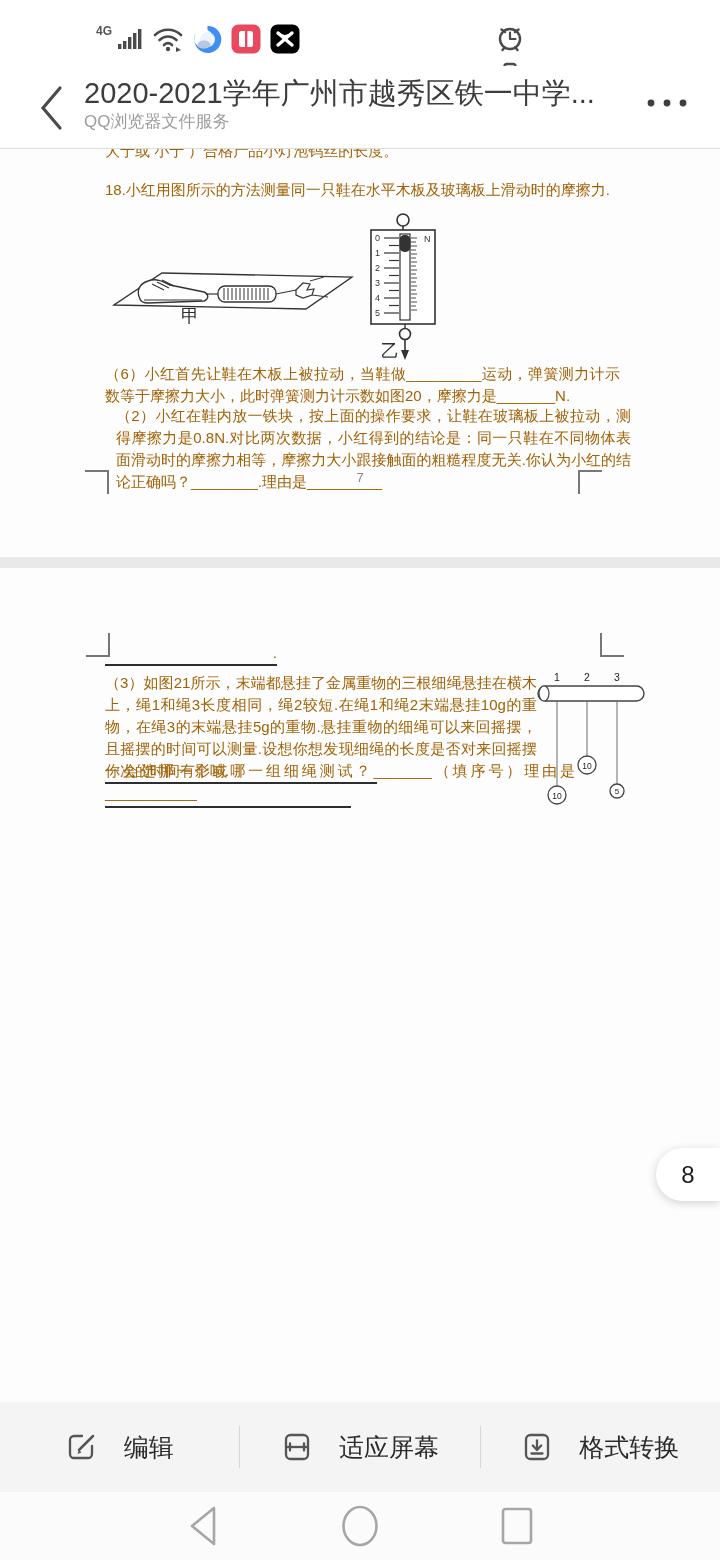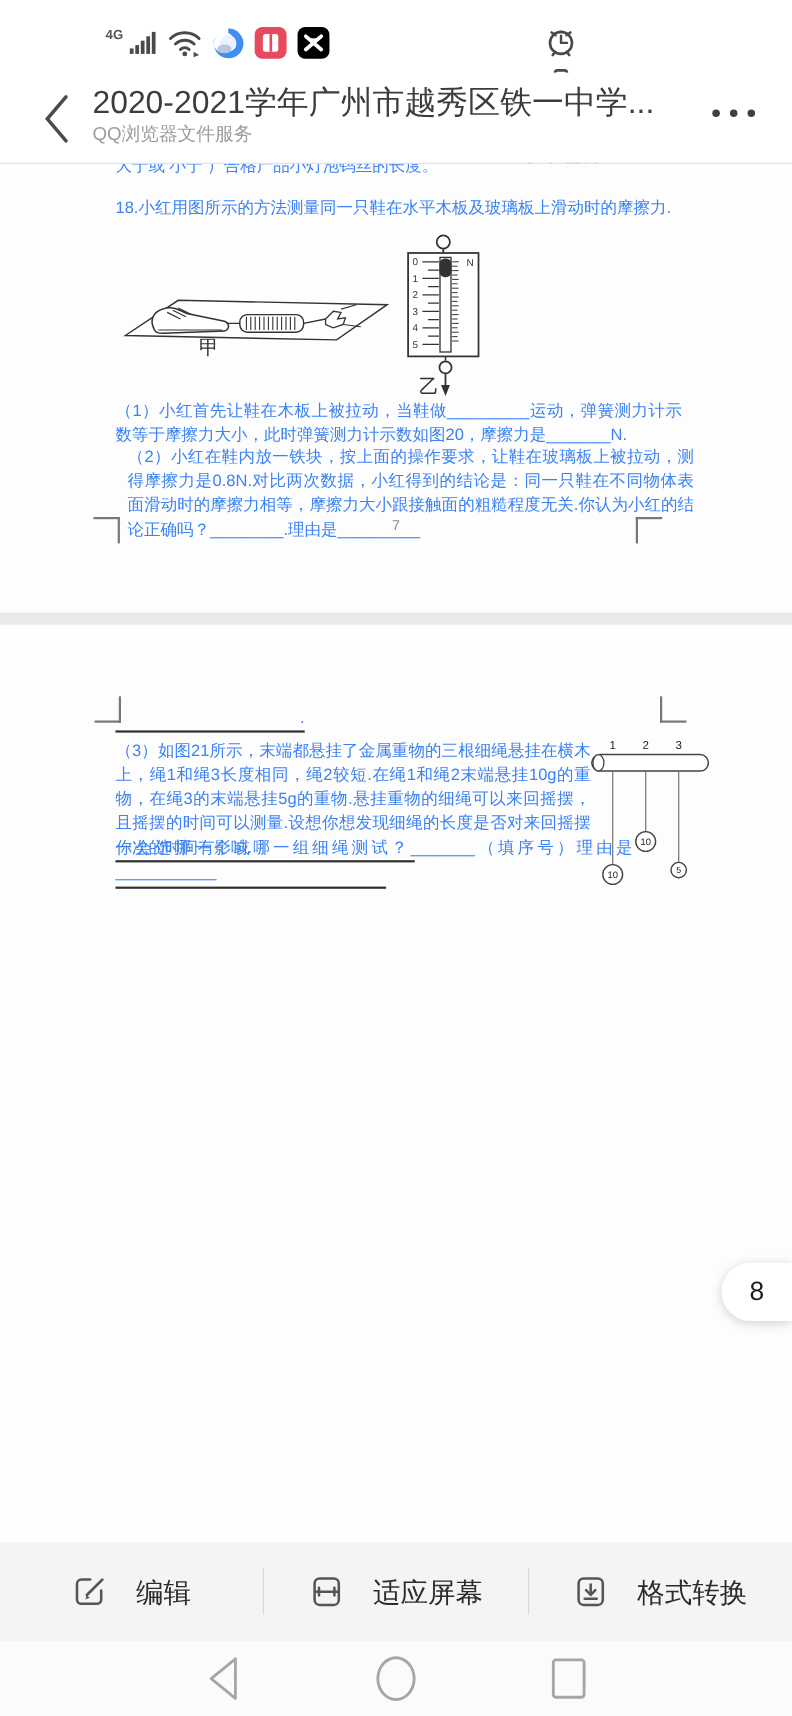--- a/index.html
+++ b/index.html
@@ -20,21 +20,21 @@
   .hdr-title{position:absolute;left:84px;top:8px;width:560px;font-size:29px;color:#3d3d3d;
              white-space:nowrap;overflow:hidden;}
   .hdr-sub{position:absolute;left:84px;top:44px;font-size:17px;color:#9c9c9c;}
   .hdr-sep{position:absolute;left:0;top:148px;width:720px;height:0;border-top:1px solid #dcdcdc;}
 
   
   .page7{position:absolute;left:0;top:149px;width:720px;height:408px;background:#fdfdfd;overflow:hidden;}
   .page-gap{position:absolute;left:0;top:557px;width:720px;height:11px;background:#e9e9e9;}
   .page8{position:absolute;left:0;top:568px;width:720px;height:834px;background:#fdfdfd;}
 
-  .doctext{color:#3b82f6;font-size:15px;line-height:22px;text-align:justify;}
+  .doctext{color:#a16207;font-size:15px;line-height:22px;text-align:justify;}
   .cmark{position:absolute;width:22px;height:22px;}
   .cm-tl{border-top:2px solid #777;border-right:2px solid #777;}
   .cm-tr{border-top:2px solid #777;border-left:2px solid #777;}
   .cm-bl{border-bottom:2px solid #777;border-right:2px solid #777;}
   .cm-br{border-bottom:2px solid #777;border-left:2px solid #777;}
   .pageno{color:#8a8a8a;font-size:13px;text-align:center;}
   .blankline{border-bottom:2px solid #2e2e2e;}
   .figlabel{font-size:18px;color:#2f2f2f;text-align:center;}
 
   
@@ -213,21 +213,21 @@
       <text x="20" y="105" font-size="9" fill="#333">5</text>
       <rect x="45" y="23" width="10" height="86" fill="#ffffff" stroke="#333" stroke-width="1.2"></rect>
       <rect x="44.5" y="24" width="11" height="17" rx="5" fill="#333"></rect>
       <line x1="50" y1="113" x2="50" y2="117" stroke="#333" stroke-width="1.4"></line>
       <circle cx="50" cy="123" r="5.5" fill="none" stroke="#333" stroke-width="1.6"></circle>
       <line x1="50" y1="129" x2="50" y2="141" stroke="#333" stroke-width="1.6"></line>
       <polygon points="46,139 54,139 50,149" fill="#333"></polygon>
     </svg>
     <div class="figlabel abs" style="left:360px;top:190px;width:60px;">乙</div>
 
-    <div class="doctext abs" style="left:105px;top:214px;width:515px;">（1）小红首先让鞋在木板上被拉动，当鞋做_________运动，弹簧测力计示数等于摩擦力大小，此时弹簧测力计示数如图20，摩擦力是_______N.</div>
+    <div class="doctext abs" style="left:105px;top:214px;width:515px;">（6）小红首先让鞋在木板上被拉动，当鞋做_________运动，弹簧测力计示数等于摩擦力大小，此时弹簧测力计示数如图20，摩擦力是_______N.</div>
     <div class="doctext abs" style="left:116px;top:256px;width:515px;">（2）小红在鞋内放一铁块，按上面的操作要求，让鞋在玻璃板上被拉动，测得摩擦力是0.8N.对比两次数据，小红得到的结论是：同一只鞋在不同物体表面滑动时的摩擦力相等，摩擦力大小跟接触面的粗糙程度无关.你认为小红的结论正确吗？________.理由是_________</div>
 
     <div class="cmark cm-tl" style="left:85px;top:321px;"></div>
     <div class="cmark cm-tr" style="left:578px;top:321px;"></div>
     <div class="pageno abs" style="left:340px;top:321px;width:40px;">7</div>
   </div>
 
   <div class="page-gap"></div>
 
   <div class="page8">

